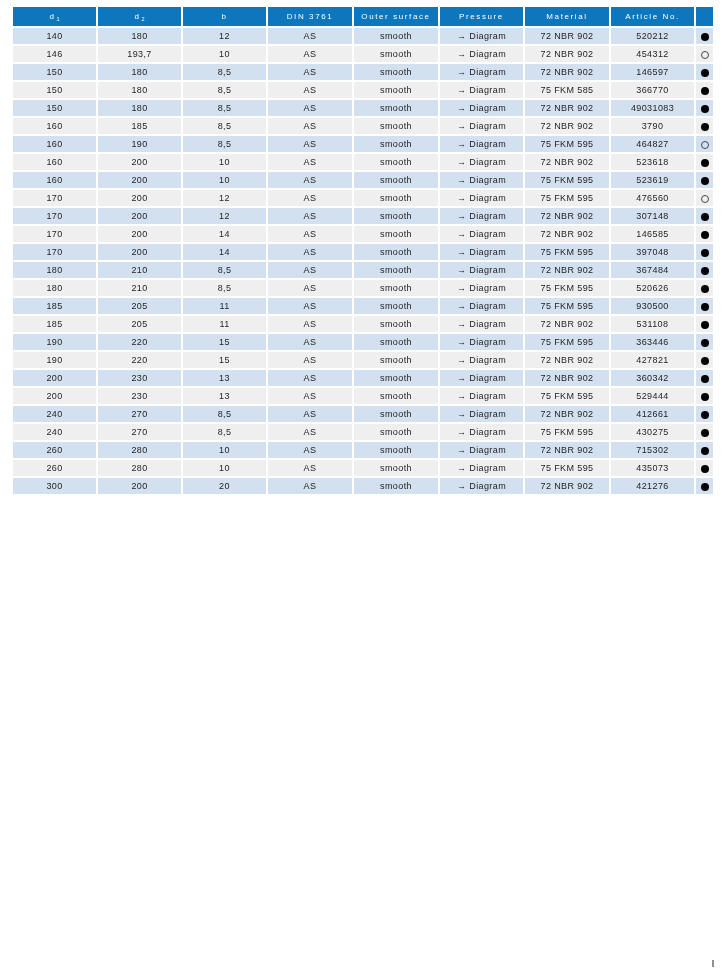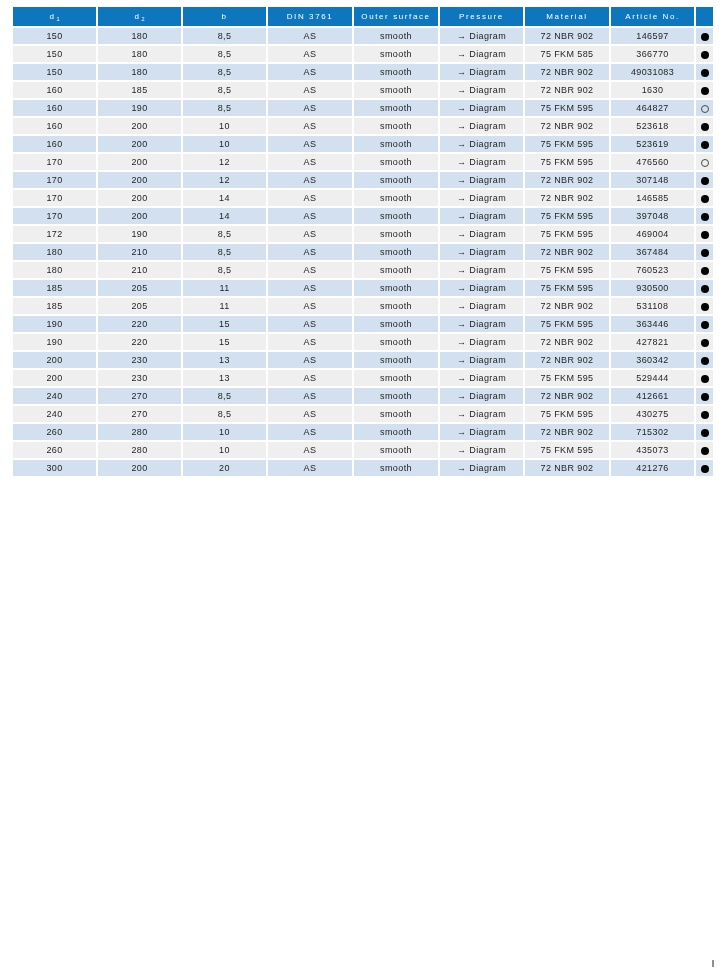--- a/index.html
+++ b/index.html
@@ -96,20 +96,42 @@
           <th>DIN 3761</th>
           <th>Outer surface</th>
           <th>Pressure</th>
           <th>Material</th>
           <th>Article No.</th>
           <th></th>
         </tr>
       </thead>
     <tbody id="tbody">
         <tr class="row-blue">
+          <td>140</td>
+          <td>180</td>
+          <td>12</td>
+          <td>AS</td>
+          <td>smooth</td>
+          <td>→ Diagram</td>
+          <td>72 NBR 902</td>
+          <td>520212</td>
+          <td><span class="dot dot-filled"></span></td>
+        </tr>
+        <tr class="row-gray">
+          <td>146</td>
+          <td>193,7</td>
+          <td>10</td>
+          <td>AS</td>
+          <td>smooth</td>
+          <td>→ Diagram</td>
+          <td>72 NBR 902</td>
+          <td>454312</td>
+          <td><span class="dot dot-open"></span></td>
+        </tr>
+        <tr class="row-blue">
           <td>150</td>
           <td>180</td>
           <td>8,5</td>
           <td>AS</td>
           <td>smooth</td>
           <td>→ Diagram</td>
           <td>72 NBR 902</td>
           <td>146597</td>
           <td><span class="dot dot-filled"></span></td>
         </tr>
@@ -136,21 +158,21 @@
           <td><span class="dot dot-filled"></span></td>
         </tr>
         <tr class="row-gray">
           <td>160</td>
           <td>185</td>
           <td>8,5</td>
           <td>AS</td>
           <td>smooth</td>
           <td>→ Diagram</td>
           <td>72 NBR 902</td>
-          <td>1630</td>
+          <td>3790</td>
           <td><span class="dot dot-filled"></span></td>
         </tr>
         <tr class="row-blue">
           <td>160</td>
           <td>190</td>
           <td>8,5</td>
           <td>AS</td>
           <td>smooth</td>
           <td>→ Diagram</td>
           <td>75 FKM 595</td>
@@ -216,51 +238,40 @@
           <td>170</td>
           <td>200</td>
           <td>14</td>
           <td>AS</td>
           <td>smooth</td>
           <td>→ Diagram</td>
           <td>75 FKM 595</td>
           <td>397048</td>
           <td><span class="dot dot-filled"></span></td>
         </tr>
-        <tr class="row-gray">
-          <td>172</td>
-          <td>190</td>
-          <td>8,5</td>
-          <td>AS</td>
-          <td>smooth</td>
-          <td>→ Diagram</td>
-          <td>75 FKM 595</td>
-          <td>469004</td>
-          <td><span class="dot dot-filled"></span></td>
-        </tr>
         <tr class="row-blue">
           <td>180</td>
           <td>210</td>
           <td>8,5</td>
           <td>AS</td>
           <td>smooth</td>
           <td>→ Diagram</td>
           <td>72 NBR 902</td>
           <td>367484</td>
           <td><span class="dot dot-filled"></span></td>
         </tr>
         <tr class="row-gray">
           <td>180</td>
           <td>210</td>
           <td>8,5</td>
           <td>AS</td>
           <td>smooth</td>
           <td>→ Diagram</td>
           <td>75 FKM 595</td>
-          <td>760523</td>
+          <td>520626</td>
           <td><span class="dot dot-filled"></span></td>
         </tr>
         <tr class="row-blue">
           <td>185</td>
           <td>205</td>
           <td>11</td>
           <td>AS</td>
           <td>smooth</td>
           <td>→ Diagram</td>
           <td>75 FKM 595</td>

